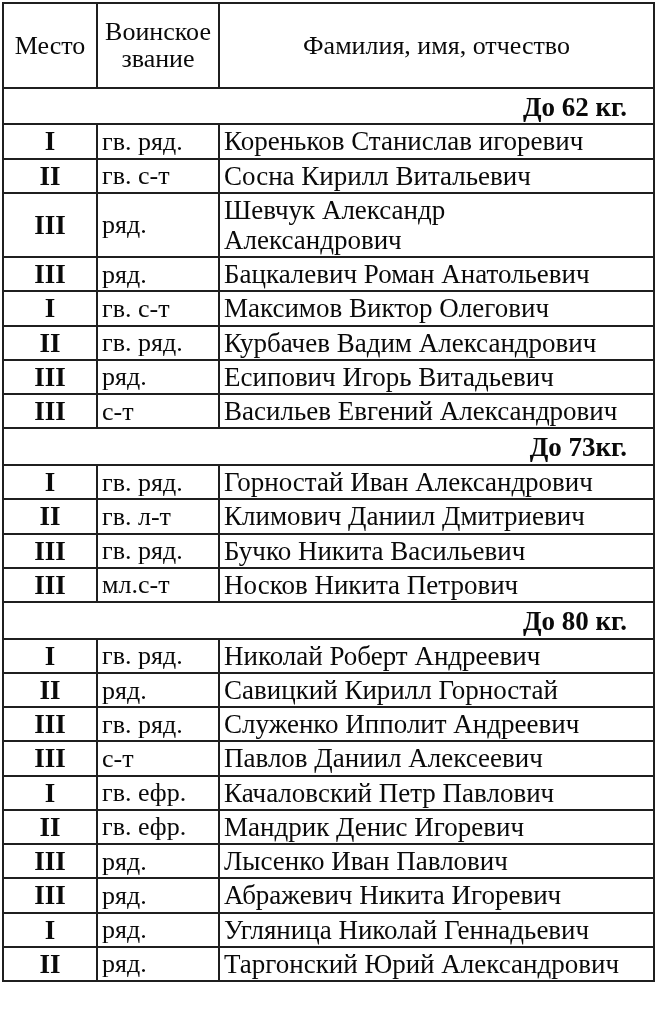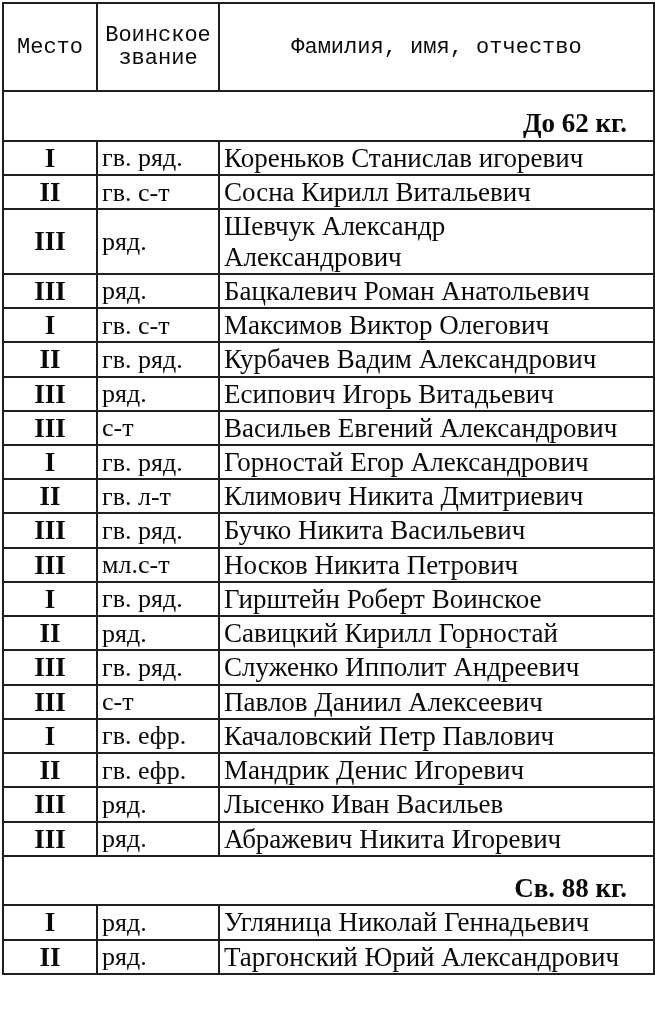--- a/index.html
+++ b/index.html
@@ -27,35 +27,34 @@
   }
   table.results th,
   table.results td {
     border: 2px solid #1f1f1f;
     box-sizing: border-box;
     overflow: hidden;
   }
   
   tr.header-row th {
     font-weight: normal;
-    font-size: 22px;
+    font-size: 26px;
     line-height: 1.05;
     text-align: center;
     vertical-align: middle;
-    padding: 20px 2px;
+    padding: 14px 2px;
     height: 52px;
-    font-family: Liberation Mono, monospace;
   }
   
   td.section-cell {
     font-weight: bold;
     font-size: 27px;
     text-align: right;
     vertical-align: middle;
-    padding: 17px 26px 1px 4px;
+    padding: 4px 26px 1px 4px;
     height: 30px;
     line-height: 1.1;
   }
   
   tr.data-row td {
     height: 30px;
     vertical-align: middle;
     line-height: 1.12;
     padding: 1px 4px;
   }
@@ -140,50 +139,56 @@
     <td class="cell-rank">ряд.</td>
     <td class="cell-name">Есипович Игорь Витадьевич</td>
   </tr>
 
   <tr class="data-row">
     <td class="cell-place">III</td>
     <td class="cell-rank">с-т</td>
     <td class="cell-name">Васильев Евгений Александрович</td>
   </tr>
 
-
-  <tr class="data-row">
-    <td class="cell-place">I</td>
-    <td class="cell-rank">гв. ряд.</td>
-    <td class="cell-name">Горностай Егор Александрович</td>
+  <tr class="section-row">
+    <td colspan="3" class="section-cell">До 73кг.</td>
+  </tr>
+
+  <tr class="data-row">
+    <td class="cell-place">I</td>
+    <td class="cell-rank">гв. ряд.</td>
+    <td class="cell-name">Горностай Иван Александрович</td>
   </tr>
 
   <tr class="data-row">
     <td class="cell-place">II</td>
     <td class="cell-rank">гв. л-т</td>
-    <td class="cell-name">Климович Никита Дмитриевич</td>
+    <td class="cell-name">Климович Даниил Дмитриевич</td>
   </tr>
 
   <tr class="data-row">
     <td class="cell-place">III</td>
     <td class="cell-rank">гв. ряд.</td>
     <td class="cell-name">Бучко Никита Васильевич</td>
   </tr>
 
   <tr class="data-row">
     <td class="cell-place">III</td>
     <td class="cell-rank">мл.с-т</td>
     <td class="cell-name">Носков Никита Петрович</td>
   </tr>
 
-
-  <tr class="data-row">
-    <td class="cell-place">I</td>
-    <td class="cell-rank">гв. ряд.</td>
-    <td class="cell-name">Гирштейн Роберт Воинское</td>
+  <tr class="section-row">
+    <td colspan="3" class="section-cell">До 80 кг.</td>
+  </tr>
+
+  <tr class="data-row">
+    <td class="cell-place">I</td>
+    <td class="cell-rank">гв. ряд.</td>
+    <td class="cell-name">Николай Роберт Андреевич</td>
   </tr>
 
   <tr class="data-row">
     <td class="cell-place">II</td>
     <td class="cell-rank">ряд.</td>
     <td class="cell-name">Савицкий Кирилл Горностай</td>
   </tr>
 
   <tr class="data-row">
     <td class="cell-place">III</td>
@@ -206,32 +211,29 @@
 
   <tr class="data-row">
     <td class="cell-place">II</td>
     <td class="cell-rank">гв. ефр.</td>
     <td class="cell-name">Мандрик Денис Игоревич</td>
   </tr>
 
   <tr class="data-row">
     <td class="cell-place">III</td>
     <td class="cell-rank">ряд.</td>
-    <td class="cell-name">Лысенко Иван Васильев</td>
+    <td class="cell-name">Лысенко Иван Павлович</td>
   </tr>
 
   <tr class="data-row">
     <td class="cell-place">III</td>
     <td class="cell-rank">ряд.</td>
     <td class="cell-name">Абражевич Никита Игоревич</td>
   </tr>
 
-  <tr class="section-row">
-    <td colspan="3" class="section-cell">Св. 88 кг.</td>
-  </tr>
 
   <tr class="data-row">
     <td class="cell-place">I</td>
     <td class="cell-rank">ряд.</td>
     <td class="cell-name">Угляница Николай Геннадьевич</td>
   </tr>
 
   <tr class="data-row">
     <td class="cell-place">II</td>
     <td class="cell-rank">ряд.</td>

